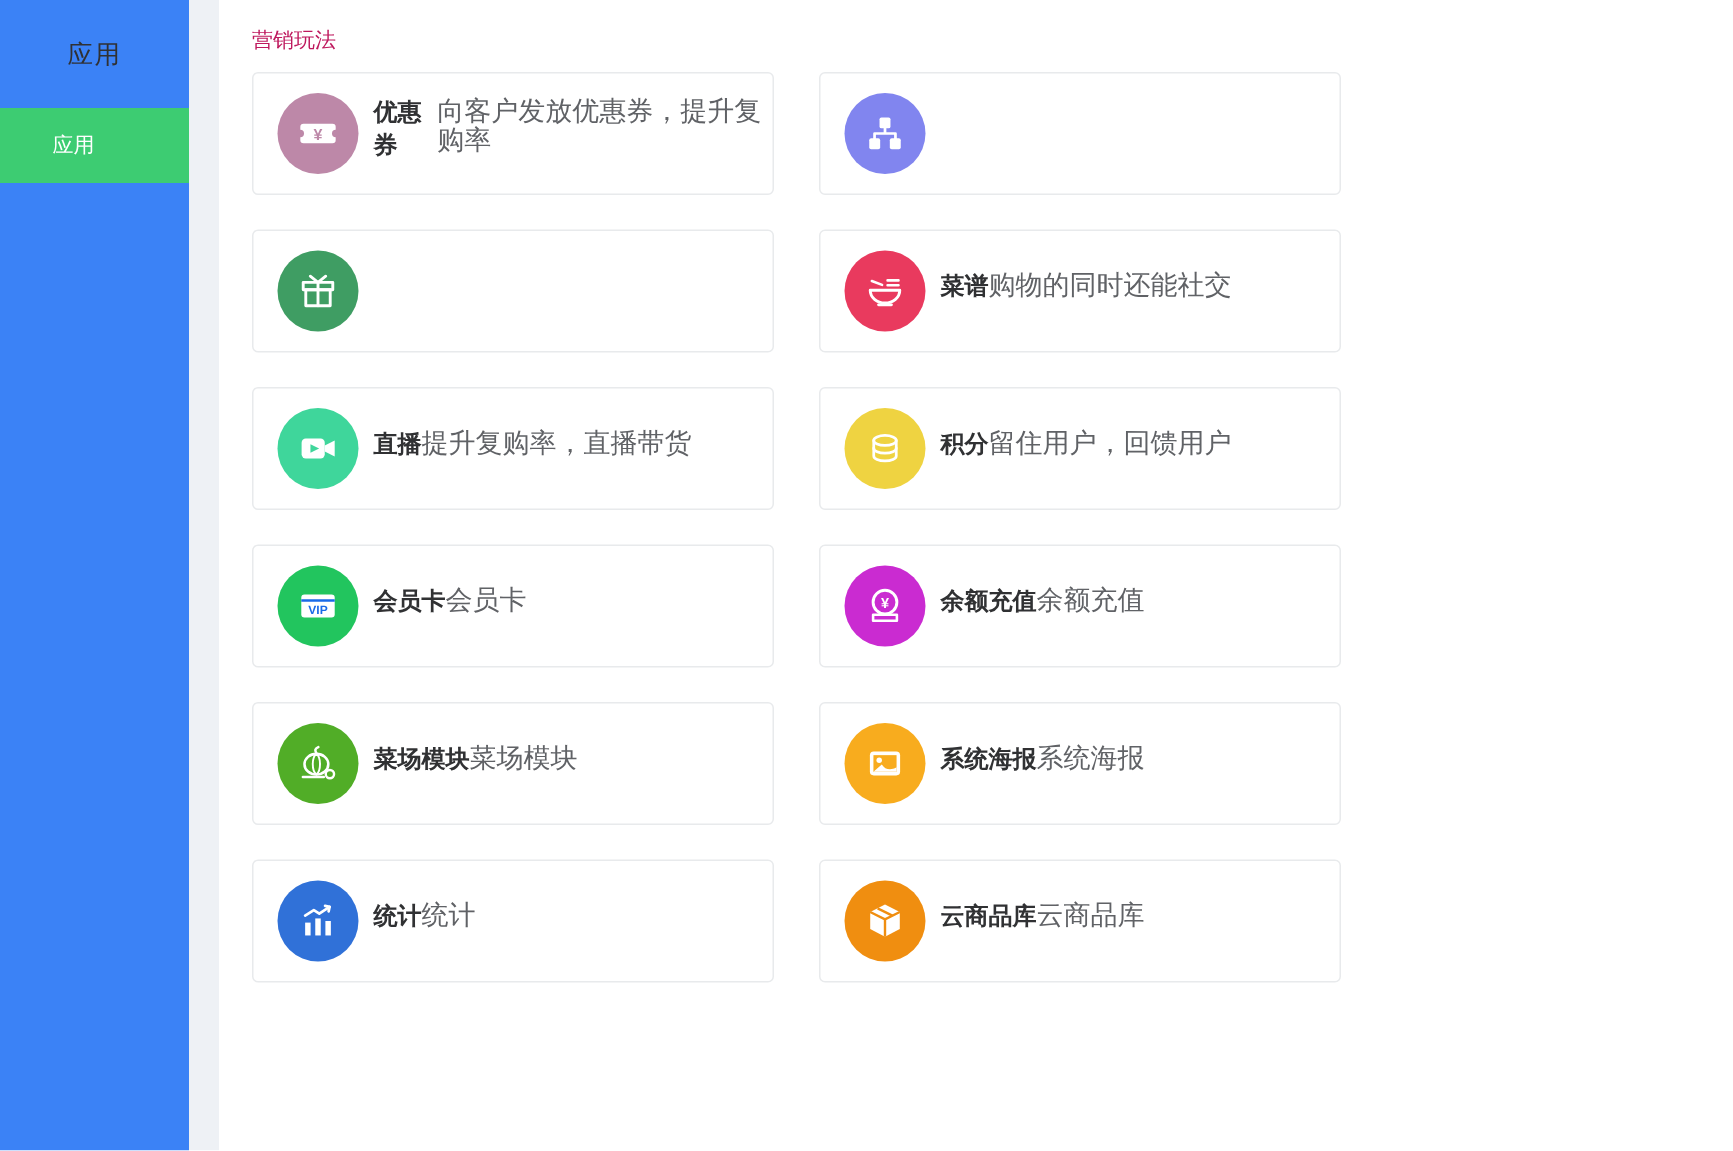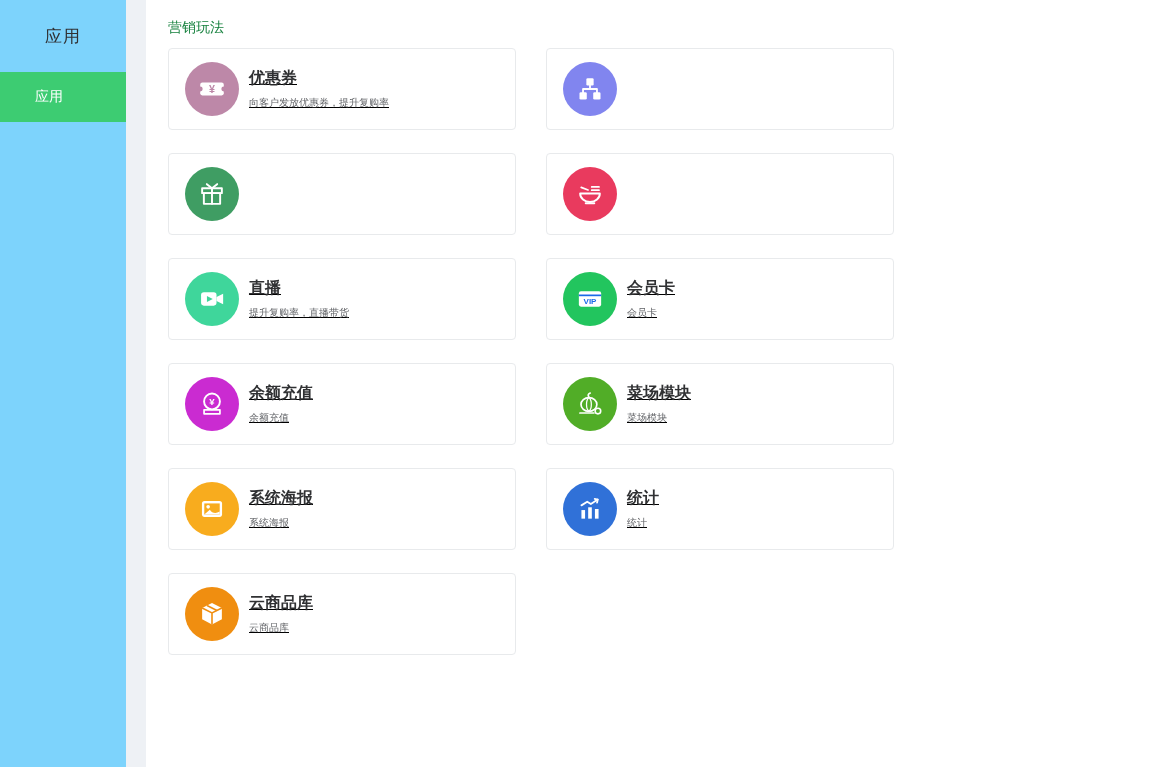--- a/index.html
+++ b/index.html
@@ -1,43 +1,43 @@
 <!DOCTYPE html>
 <html><head>
 <meta charset="utf-8">
 <style>
   * { margin:0; padding:0; box-sizing:border-box; }
   html,body { width:1155px; height:767px; background:#fff; overflow:hidden;
               font-family:"Liberation Sans","DejaVu Sans",sans-serif; }
   .layout { position:relative; width:1155px; height:767px; }
 
   
-  .sidebar { position:absolute; left:0; top:0; width:126px; height:767px; background:#7dd3fc; }
+  .sidebar { position:absolute; left:0; top:0; width:126px; height:767px; background:#3b82f6; }
   .sidebar-title { height:72px; display:flex; align-items:center; justify-content:center;
                    font-size:17px; color:#303133; letter-spacing:1px; }
   .sidebar-item { height:50px; display:flex; align-items:center; justify-content:center;
                   padding-right:28px; font-size:14px; color:#fff; cursor:pointer; }
 
   
   .divider-strip { position:absolute; left:126px; top:0; width:20px; height:767px; background:#eef1f5; }
 
   
   .content { position:absolute; left:146px; top:0; width:1009px; height:767px; background:#fff;
              padding:18px 0 0 22px; }
-  .section-title { font-size:14px; color:#15803d; line-height:19px; margin-bottom:11px;font-family:Liberation Serif, serif; }
+  .section-title { font-size:14px; color:#be185d; line-height:19px; margin-bottom:11px;font-family:Liberation Serif, serif; }
   .card-grid { display:grid; grid-template-columns:348px 348px; column-gap:30px; row-gap:23px; }
 
   .app-card { height:82px; background:#fff; border:1px solid #e8eaec; border-radius:4px;
               display:flex; align-items:center; padding-left:16px; cursor:pointer; }
   .card-icon { width:54px; height:54px; border-radius:50%; flex:0 0 54px;
                display:flex; align-items:center; justify-content:center; margin-right:10px; }
   .card-icon svg { width:30px; height:30px; display:block; }
-  .card-text { display:flex; flex-direction:column;text-decoration:underline; }
+  .card-text { display:flex; flex-direction:row; }
   .card-title { font-size:16px; font-weight:bold; color:#303133; line-height:22px; margin-bottom:4px; }
-  .card-desc { font-size:10px; color:#606266; line-height:19px; }
+  .card-desc { font-size:18px; color:#606266; line-height:19px; }
 </style>
 </head>
 <body>
 
 <div class="layout">
 
   <div class="sidebar">
     <div class="sidebar-title">应用</div>
     <div class="sidebar-item" style="background: rgb(61, 204, 114);">
       <span>应用</span>
@@ -89,36 +89,53 @@
   </div>
 
   <div class="app-card">
     <div class="card-icon" style="background: rgb(233, 58, 94);">
             <svg viewBox="0 0 28 28">
               <path d="M4.8 13.5 h18.4 a9.2 8 0 0 1 -18.4 0 z" stroke="#fff" fill="none" stroke-linecap="round" stroke-linejoin="round" stroke-width="1.8"></path>
     <path d="M10 22.6 h8" stroke="#fff" fill="none" stroke-linecap="round" stroke-linejoin="round" stroke-width="1.8"></path>
     <path d="M5.8 7.8 l6.4 2.4 M15.6 7.4 h6.8 M15.6 10.4 h6.8" stroke="#fff" fill="none" stroke-linecap="round" stroke-linejoin="round" stroke-width="1.6"></path>
             </svg>
           </div>
+    <div class="card-text">
+      <div class="card-title">菜谱</div>
+      <div class="card-desc">购物的同时还能社交</div>
+    </div>
   </div>
 
   <div class="app-card">
     <div class="card-icon" style="background: rgb(63, 214, 155);">
             <svg viewBox="0 0 28 28">
               <rect x="3.8" y="7.8" width="14.4" height="12.4" rx="2.6" fill="#fff"></rect>
     <path d="M18.2 12.2 l6.2-3.2 v10 l-6.2-3.2 z" fill="#fff"></path>
     <path d="M9.3 11.3 l5.4 2.7 -5.4 2.7 z" fill="#3fd69b"></path>
             </svg>
           </div>
     <div class="card-text">
       <div class="card-title">直播</div>
       <div class="card-desc">提升复购率，直播带货</div>
     </div>
   </div>
 
+  <div class="app-card">
+    <div class="card-icon" style="background: rgb(239, 211, 65);">
+            <svg viewBox="0 0 28 28">
+              <ellipse cx="14" cy="9" rx="7" ry="3.1" stroke="#fff" fill="none" stroke-linecap="round" stroke-linejoin="round" stroke-width="1.7"></ellipse>
+    <path d="M7 9 v4.8 c0 1.7 3.1 3.1 7 3.1 s7-1.4 7-3.1 V9" stroke="#fff" fill="none" stroke-linecap="round" stroke-linejoin="round" stroke-width="1.7"></path>
+    <path d="M7 13.8 v4.8 c0 1.7 3.1 3.1 7 3.1 s7-1.4 7-3.1 v-4.8" stroke="#fff" fill="none" stroke-linecap="round" stroke-linejoin="round" stroke-width="1.7"></path>
+            </svg>
+          </div>
+    <div class="card-text">
+      <div class="card-title">积分</div>
+      <div class="card-desc">留住用户，回馈用户</div>
+    </div>
+  </div>
 
   <div class="app-card">
     <div class="card-icon" style="background: #22c55e;">
             <svg viewBox="0 0 28 28">
               <rect x="3.6" y="6.8" width="20.8" height="14.4" rx="2" fill="#fff"></rect>
     <path d="M3.6 10.6 h20.8" stroke="#1a6ae8" stroke-width="1.6"></path>
     <text x="14" y="18.8" font-size="7.5" font-weight="bold" fill="#1a6ae8" text-anchor="middle">VIP</text>
             </svg>
           </div>
     <div class="card-text">

